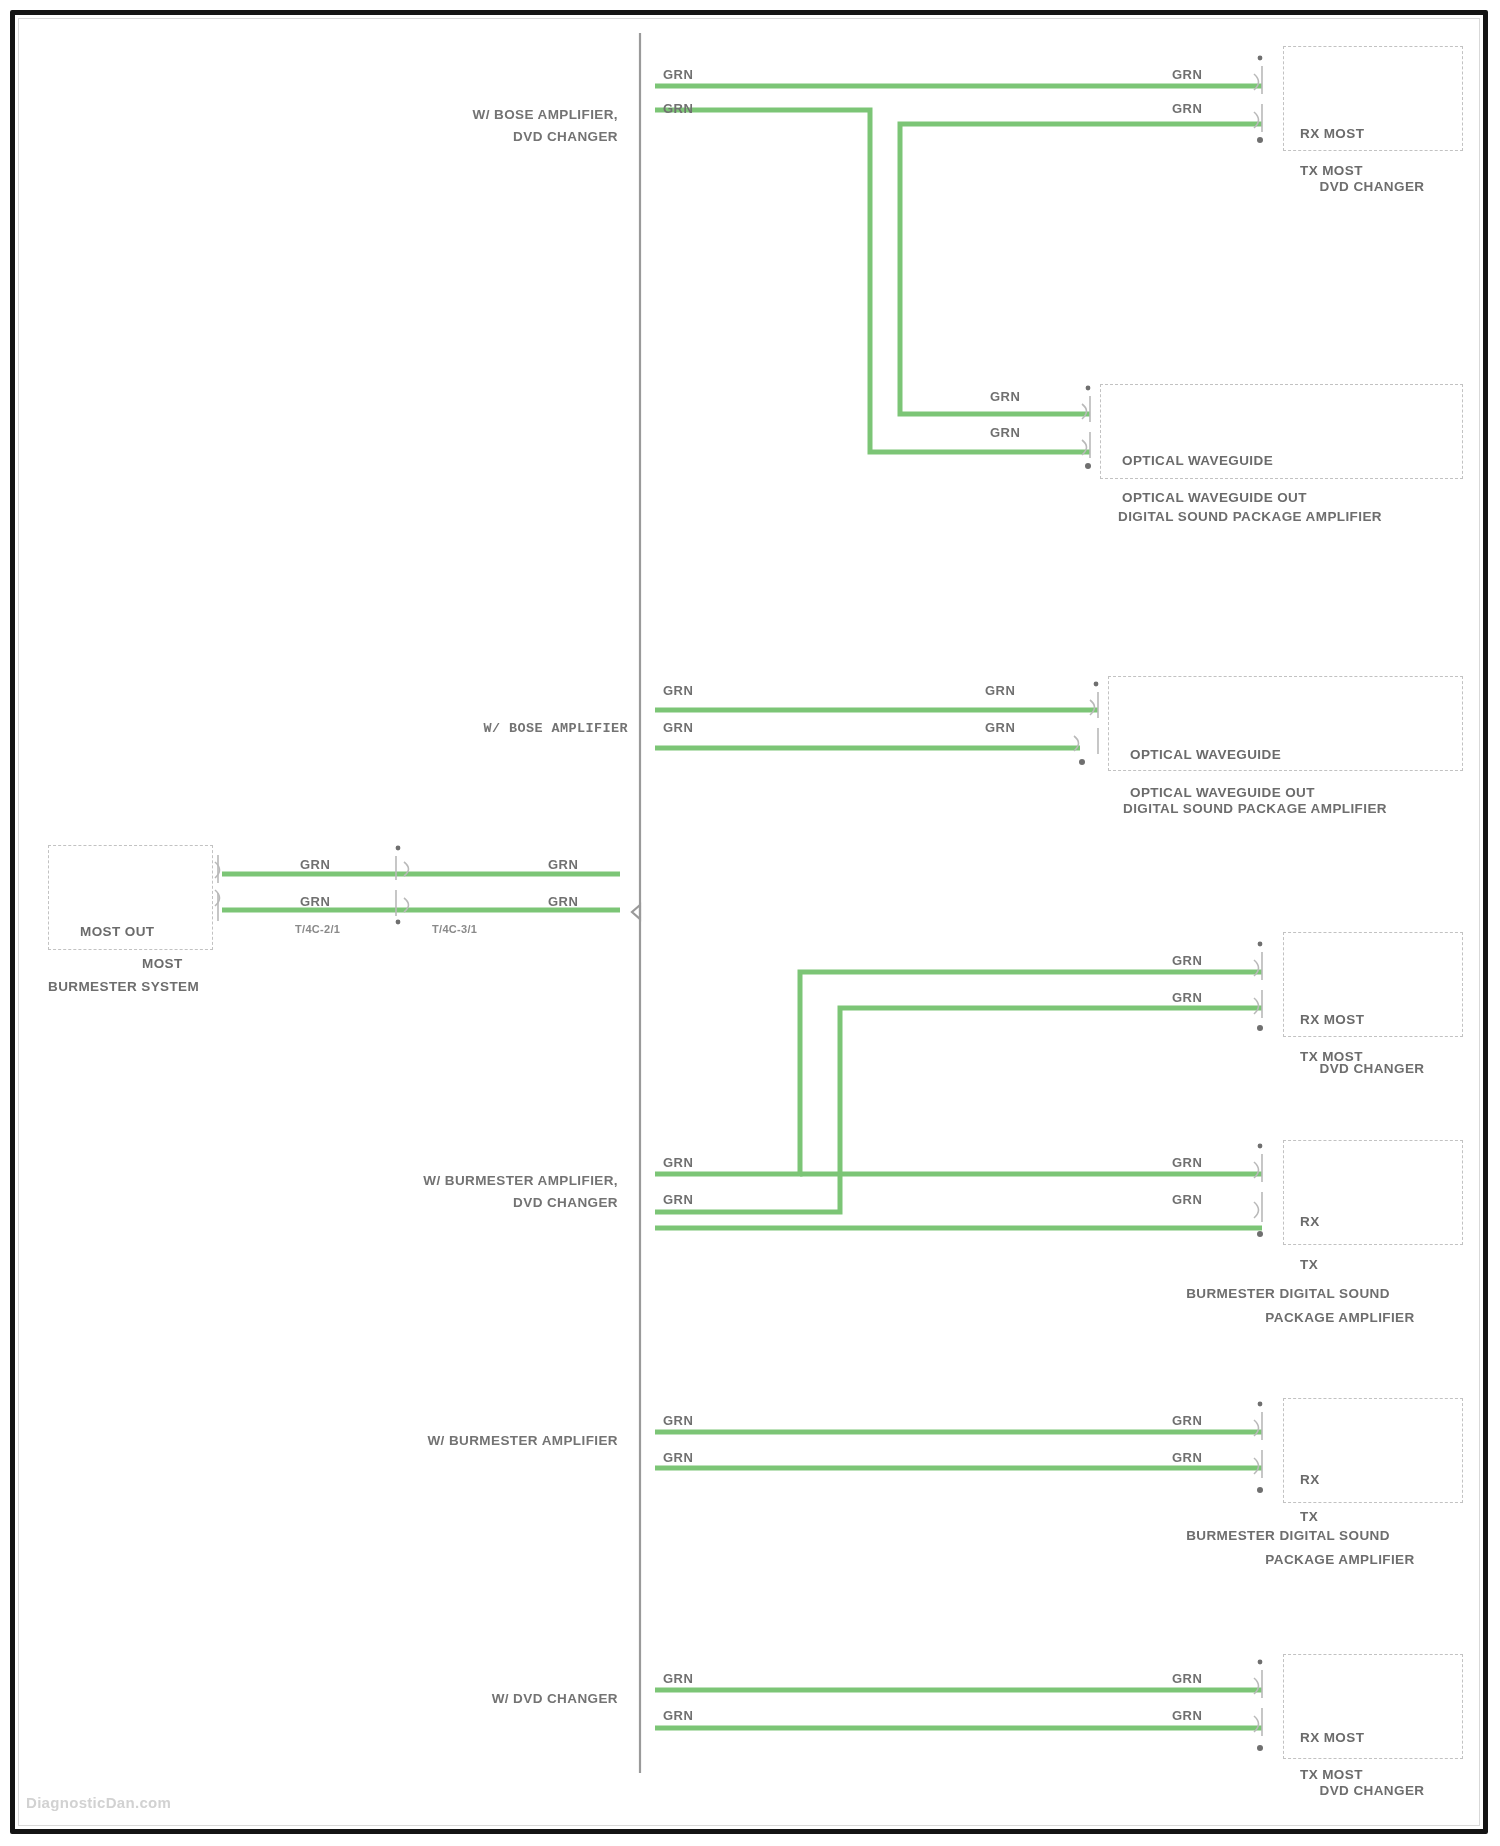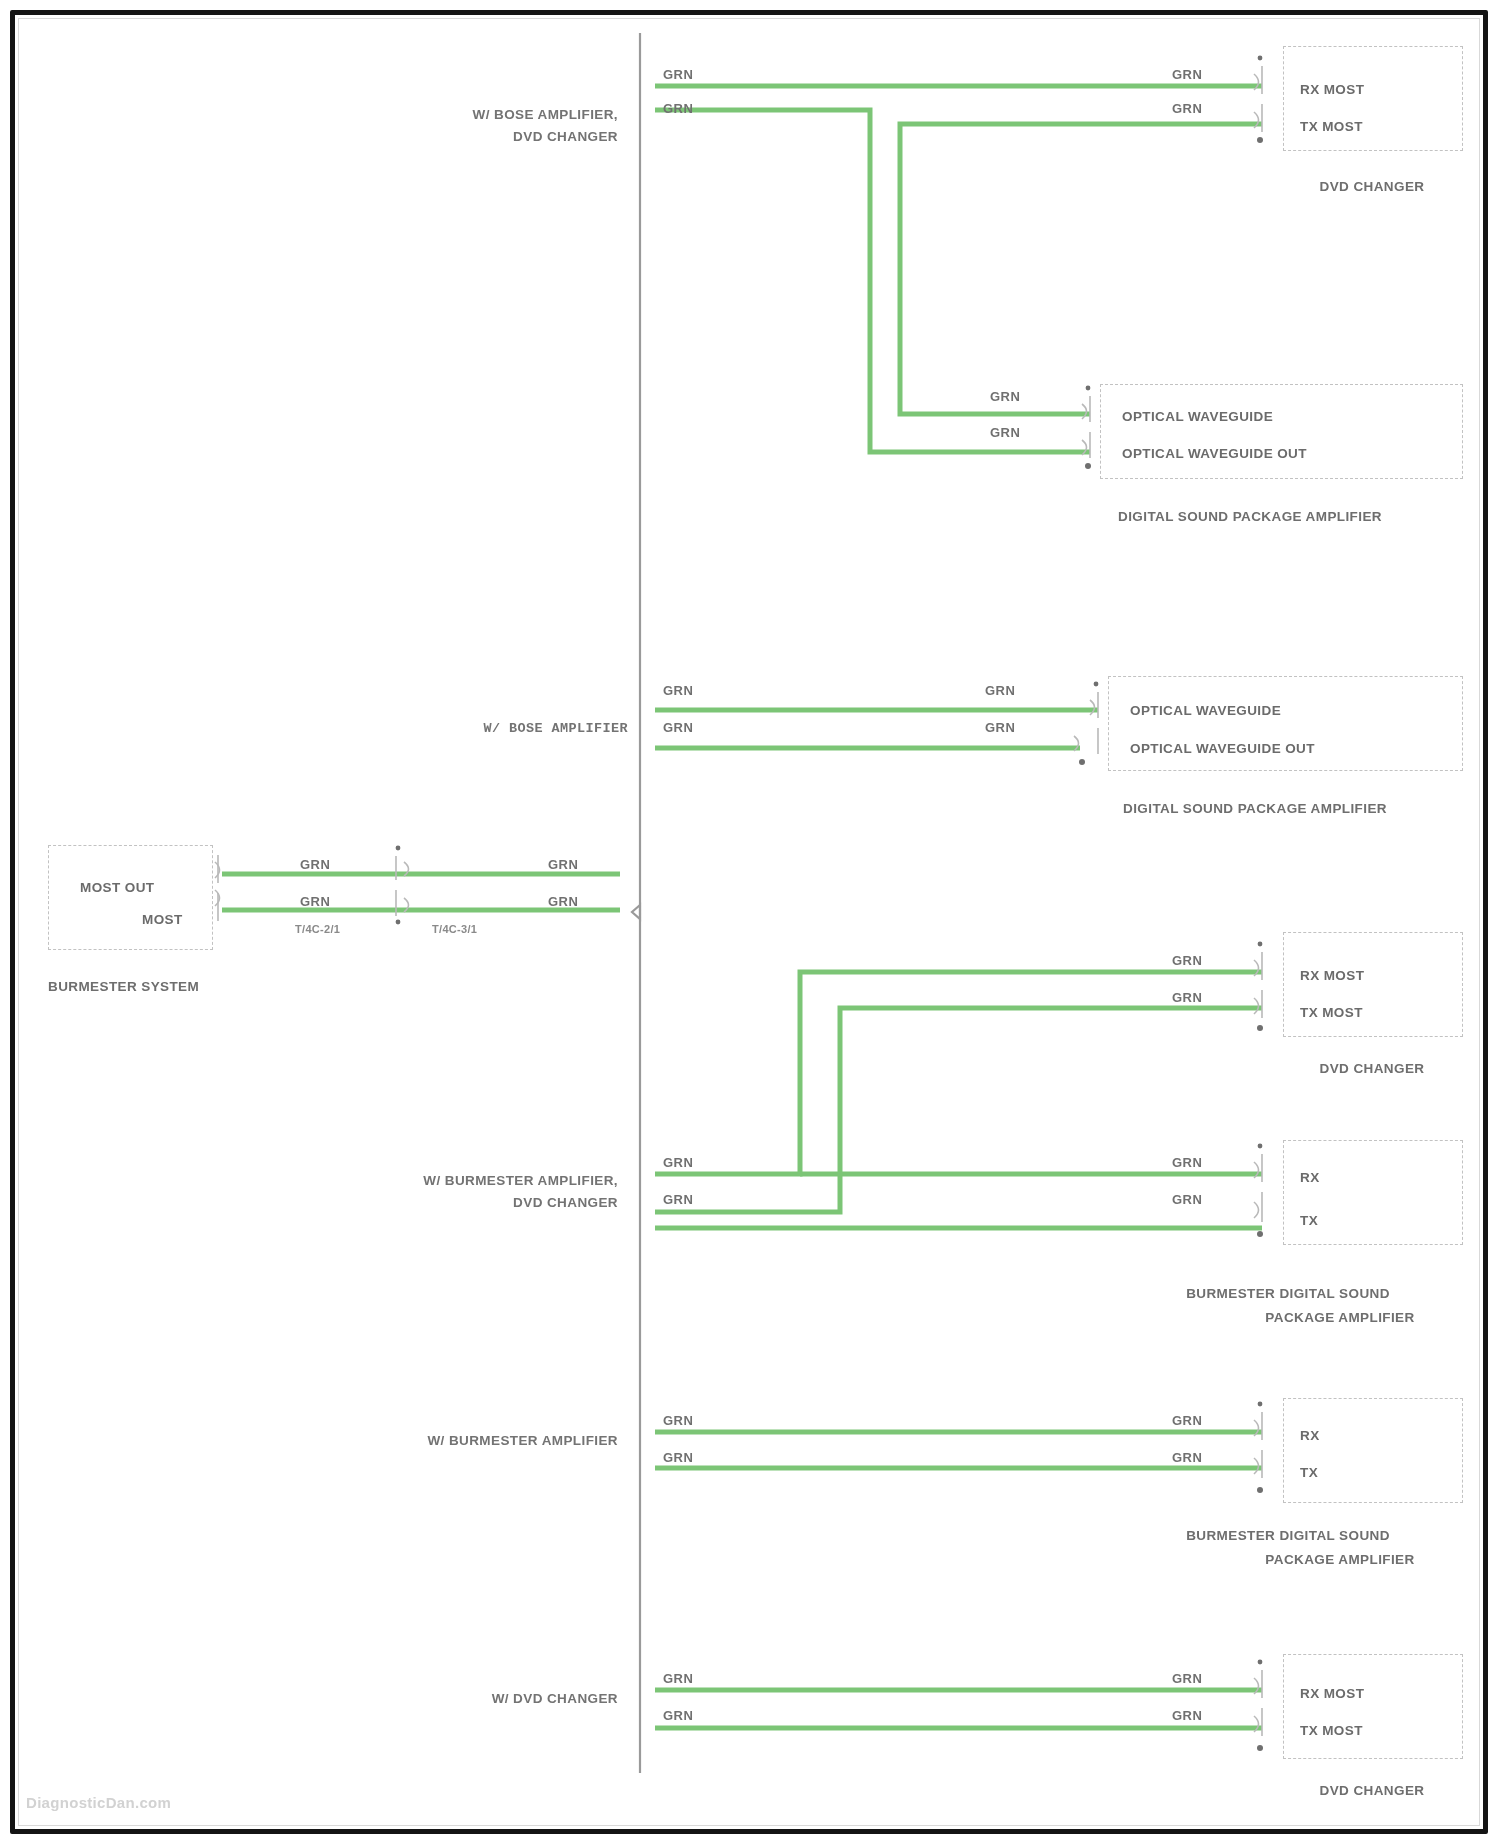--- a/index.html
+++ b/index.html
@@ -53,20 +53,21 @@
   }
   .lbl.comp{
     font-size:13.5px;
     color:#6e6e6e;
     font-weight:600;
   }
   .lbl.pin{
     font-size:13.5px;
     color:#6b6b6b;
     font-weight:600;
+    margin-top:44px;
   }
   .lbl.tiny{
     font-size:11px;
     color:#8a8a8a;
     font-weight:600;
     letter-spacing:.3px;
   }
   .box{
     position:absolute;
     border:1.5px dashed #c2c2c2;

